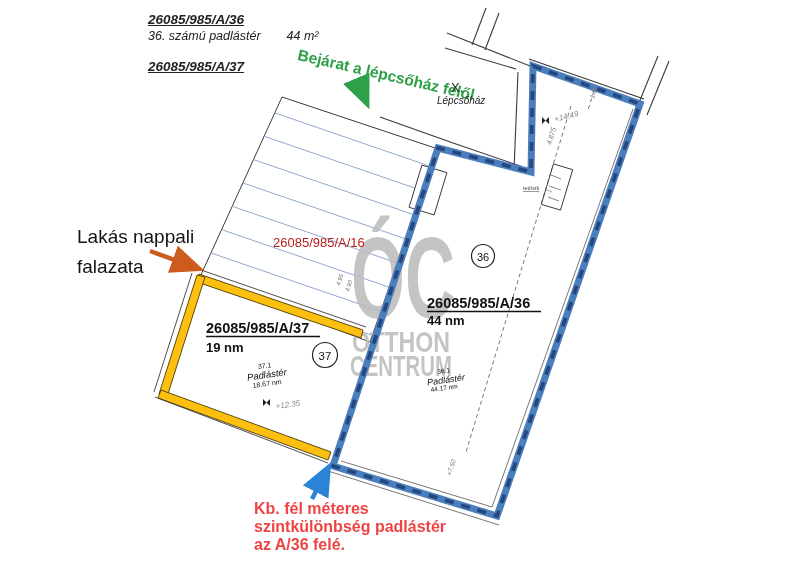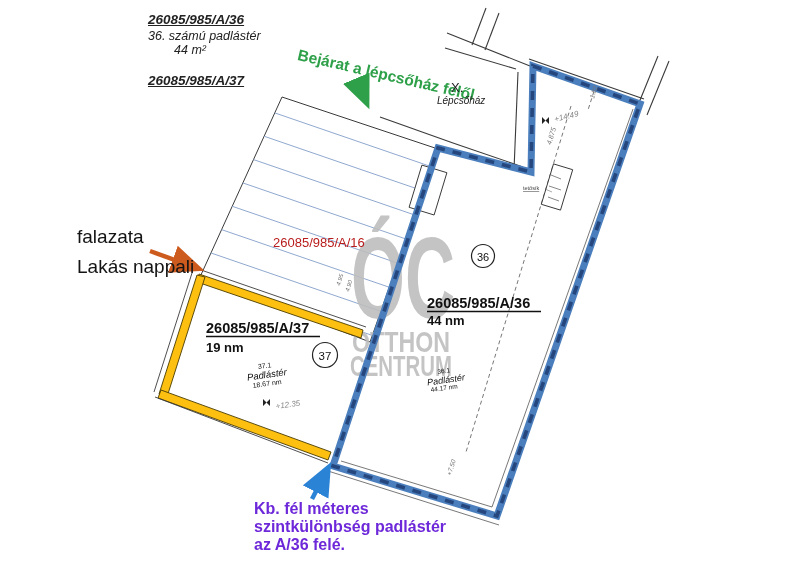--- a/index.html
+++ b/index.html
@@ -4,31 +4,31 @@
 <style>
   html,body{margin:0;padding:0;background:#fff;}
   #stage{position:relative;width:800px;height:575px;background:#ffffff;overflow:hidden;
          font-family:"Liberation Sans",sans-serif;color:#1a1a1a;}
   #plan-svg{position:absolute;left:0;top:0;}
   .abs{position:absolute;}
   
   .legend{left:148px;top:12px;width:230px;}
   .legend .block{margin-bottom:16px;}
   .parcel{font-weight:bold;font-style:italic;text-decoration:underline;font-size:13.5px;color:#222;}
-  .descline{font-style:italic;font-size:12.5px;color:#222;margin-top:2px;display:flex;flex-direction:column;}
+  .descline{font-style:italic;font-size:12.5px;color:#222;margin-top:2px;display:flex;}
   .descline .area{font-weight:normal;margin-left:26px;white-space:nowrap;}
   
   .entrance-note{left:300px;top:46px;color:#2ea049;font-size:15.5px;font-weight:bold;
                  transform:rotate(13deg);transform-origin:left top;white-space:nowrap;}
   .stair-x{left:451px;top:80px;font-size:13px;color:#222;}
   .stair-label{left:437px;top:95px;font-size:10px;font-style:italic;color:#222;}
   .apt-title{left:303px;top:203px;color:#2e74b5;font-size:21px;font-weight:bold;}
   .apt-parcel{left:273px;top:235px;font-size:13px;color:#b91c1c;}
   .wall-note{left:77px;top:222px;font-size:19px;color:#141414;line-height:30px;}
-  .level-note{left:254px;top:500px;color:#6d28d9;font-size:16px;font-weight:bold;line-height:18px;}
+  .level-note{left:254px;top:500px;color:#ef4444;font-size:16px;font-weight:bold;line-height:18px;}
   text{font-family:"Liberation Sans",sans-serif;}
 </style>
 </head>
 <body>
 
 <div id="stage">
 
   <svg id="plan-svg" width="800" height="575" viewBox="0 0 800 575">
     <defs>
       <clipPath id="hatchclip">
@@ -176,21 +176,21 @@
     <div class="block">
       <div class="parcel">26085/985/A/37</div>
     </div>
   </div>
 
   <div class="abs entrance-note">Bejárat a lépcsőház felől</div>
   <div class="abs stair-x">X.</div>
   <div class="abs stair-label">Lépcsőház</div>
   <div class="abs apt-parcel">26085/985/A/16</div>
   <div class="abs wall-note">
+    <div>Lakás nappali</div>
     <div>falazata</div>
-    <div>Lakás nappali</div>
   </div>
   <div class="abs level-note">
     <div>Kb. fél méteres</div>
     <div>szintkülönbség padlástér</div>
     <div>az A/36 felé.</div>
   </div>
 </div>
 
 </body></html>

